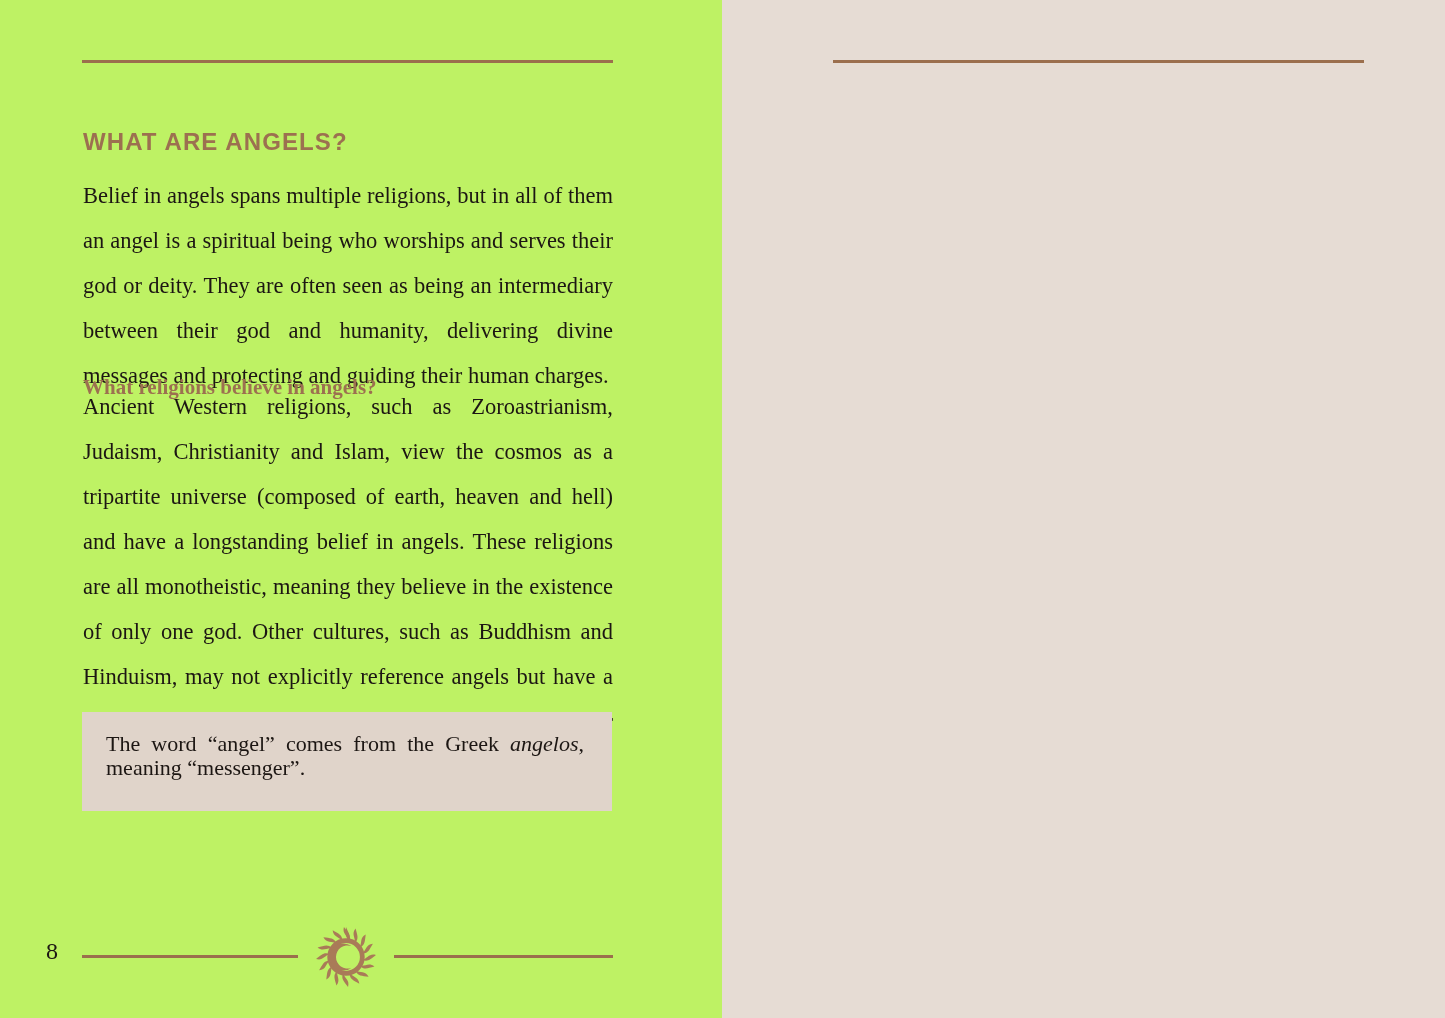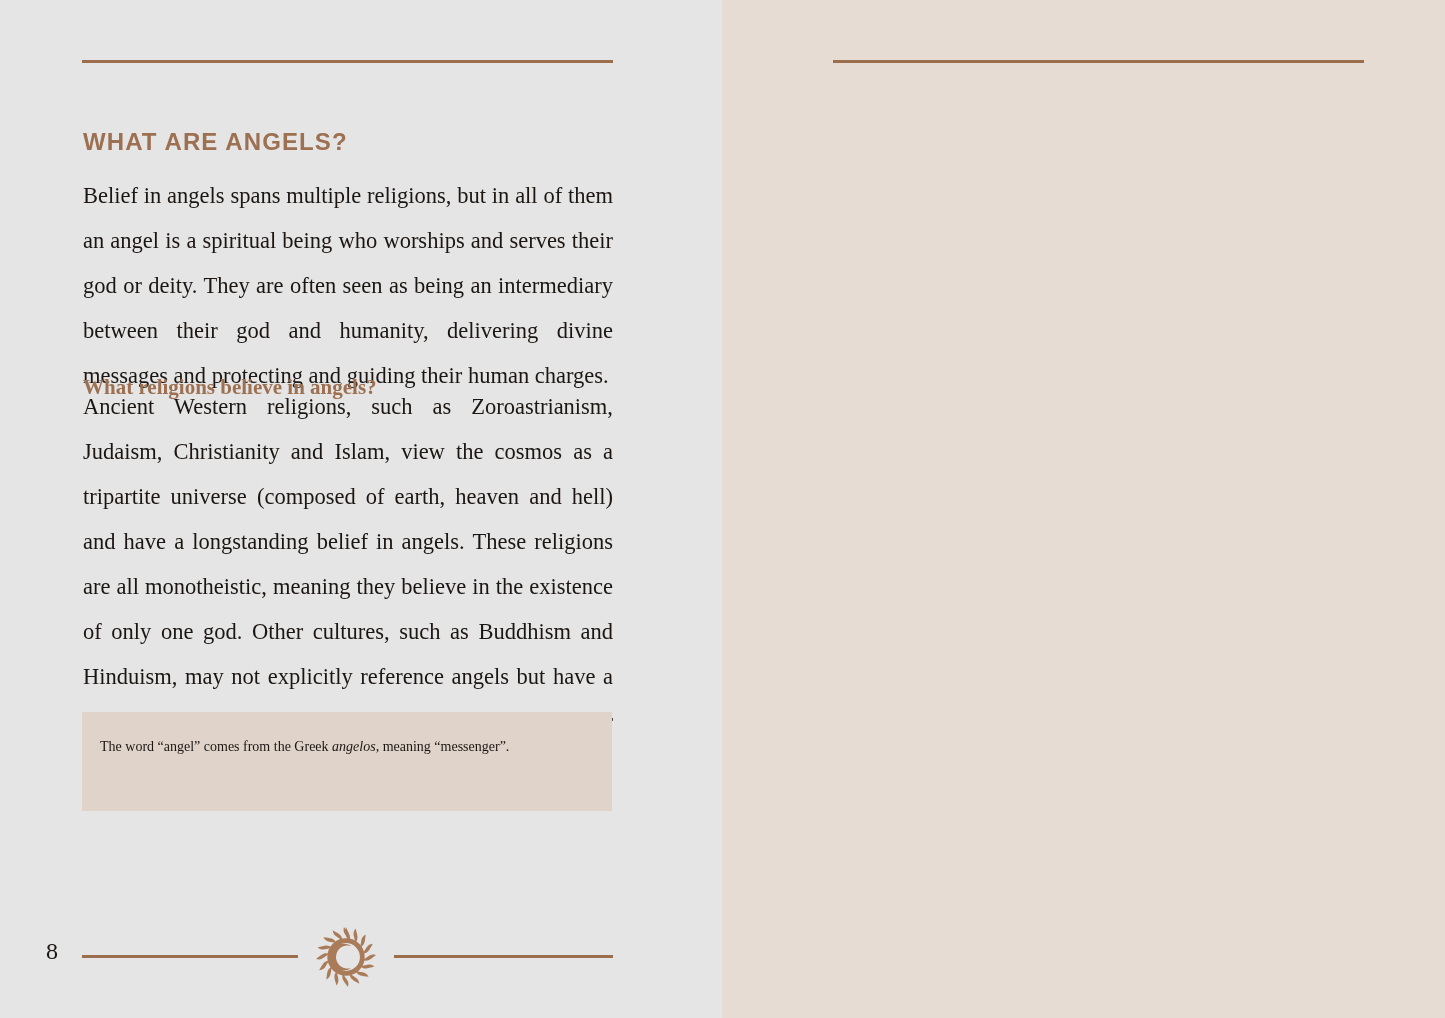--- a/index.html
+++ b/index.html
@@ -19,21 +19,21 @@
     height: 1018px;
     display: flex;
   }
   .page {
     position: relative;
     height: 1018px;
     box-sizing: border-box;
   }
   .page-left {
     width: 722px;
-    background: #e5e5e5;
+    background: #bef264;
     text-decoration: underline;
   }
   .page-right {
     width: 723px;
     background: #e6dcd4;
   }
 
   
   .top-rule {
     position: absolute;
@@ -93,25 +93,25 @@
     position: absolute;
     left: 82px;
     top: 712px;
     width: 530px;
     height: 99px;
     background: #e0d4ca;
     box-sizing: border-box;
   }
   .callout-text {
     position: absolute;
-    left: 18px;
+    left: 24px;
     top: 20px;
     width: 478px;
-    font-size: 14px;
-    line-height: 30px;
+    font-size: 22px;
+    line-height: 24px;
     color: #1c1613;
     text-align: justify;
   }
   .callout-text .ital { font-style: italic; }
 
   
   .footer-rule {
     position: absolute;
     height: 3px;
     background: #9b6f4d;

